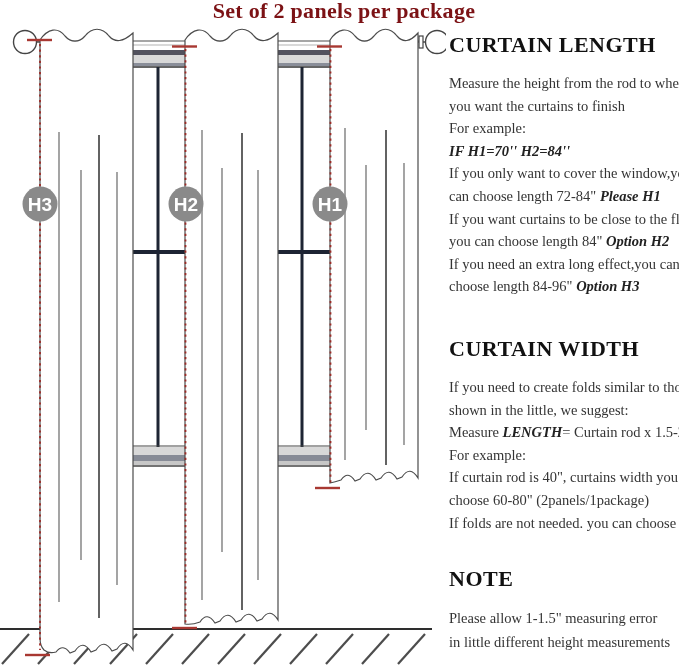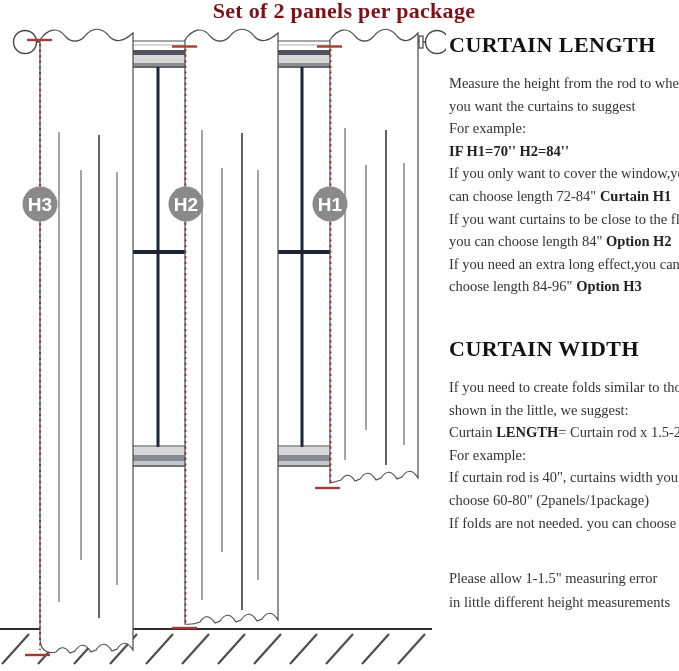--- a/index.html
+++ b/index.html
@@ -8,21 +8,21 @@
   .page-title{position:absolute;left:344px;top:-2px;transform:translateX(-50%);
               white-space:nowrap;font-size:22px;font-weight:bold;
               color:var(--accent-red,#7c1215);letter-spacing:.3px;}
   .diagram-svg{position:absolute;left:0;top:0;}
   .info-col{position:absolute;left:449px;top:0;width:230px;}
   .info-section{position:absolute;left:0;}
   .section-heading{font-size:22px;line-height:26px;font-weight:bold;color:#111;
                    letter-spacing:.5px;margin:0 0 14px 0;white-space:nowrap;}
   .text-line{font-size:14.5px;line-height:22.6px;white-space:nowrap;color:#343434;}
   .note-sec .text-line{line-height:24px;}
-  .text-line b{font-weight:bold;color:#222;}
+  .text-line b{font-weight:bold;color:#222;font-style:italic;}
   
   .outline{fill:#ffffff;stroke:#4b4b4b;stroke-width:1.2;}
   .fold{stroke:#5a5a5a;stroke-width:1.1;fill:none;}
   .fold2{stroke:#3c3c3c;stroke-width:1.6;fill:none;}
   .mullion{stroke:#1d2433;fill:none;}
   .measure-dot{stroke:var(--measure-red,#9c2b26);stroke-width:1.8;stroke-dasharray:2.2 3.4;fill:none;}
   .measure-tick{stroke:#a83832;stroke-width:2.4;fill:none;}
   .marker-circle{fill:var(--marker-gray,#8a8a8a);}
   .marker-text{fill:#ffffff;font-family:"Liberation Sans",sans-serif;font-weight:bold;
                font-size:19px;text-anchor:middle;}
@@ -170,38 +170,39 @@
     <g>
       <circle class="marker-circle" cx="330" cy="204" r="17.5"></circle>
       <text class="marker-text" x="330" y="211">H1</text>
     </g>
   </svg>
 
   <div class="info-col" id="sections">
       <div class="info-section" style="top: 32px;">
         <div class="section-heading">CURTAIN LENGTH</div>
         <div class="text-line"><span>Measure the height from the rod to where</span></div>
-        <div class="text-line"><span>you want the curtains to suggest</span></div>
+        <div class="text-line"><span>you want the curtains to finish</span></div>
         <div class="text-line"><span>For example:</span></div>
         <div class="text-line"><b>IF H1=70''  H2=84''</b></div>
         <div class="text-line"><span>If you only want to cover the window,you</span></div>
-        <div class="text-line"><span>can choose length 72-84" </span><b>Curtain H1</b></div>
+        <div class="text-line"><span>can choose length 72-84" </span><b>Please H1</b></div>
         <div class="text-line"><span>If you want curtains to be close to the floor,</span></div>
         <div class="text-line"><span>you can choose length 84" </span><b>Option H2</b></div>
         <div class="text-line"><span>If you need an extra long effect,you can</span></div>
         <div class="text-line"><span>choose length 84-96" </span><b>Option H3</b></div>
       </div>
       <div class="info-section" style="top: 336px;">
         <div class="section-heading">CURTAIN WIDTH</div>
         <div class="text-line"><span>If you need to create folds similar to those</span></div>
         <div class="text-line"><span>shown in the little, we suggest:</span></div>
-        <div class="text-line"><span>Curtain </span><b>LENGTH</b><span>= Curtain rod x 1.5-2 times</span></div>
+        <div class="text-line"><span>Measure </span><b>LENGTH</b><span>= Curtain rod x 1.5-2 times</span></div>
         <div class="text-line"><span>For example:</span></div>
         <div class="text-line"><span>If curtain rod is 40", curtains width you can</span></div>
         <div class="text-line"><span>choose 60-80" (2panels/1package)</span></div>
         <div class="text-line"><span>If folds are not needed. you can choose 40"</span></div>
       </div>
       <div class="info-section note-sec" style="top: 566px;">
+        <div class="section-heading">NOTE</div>
         <div class="text-line"><span>Please allow 1-1.5" measuring error</span></div>
         <div class="text-line"><span>in little different height measurements</span></div>
       </div>
     </div>
 </div>
 
 </body></html>

